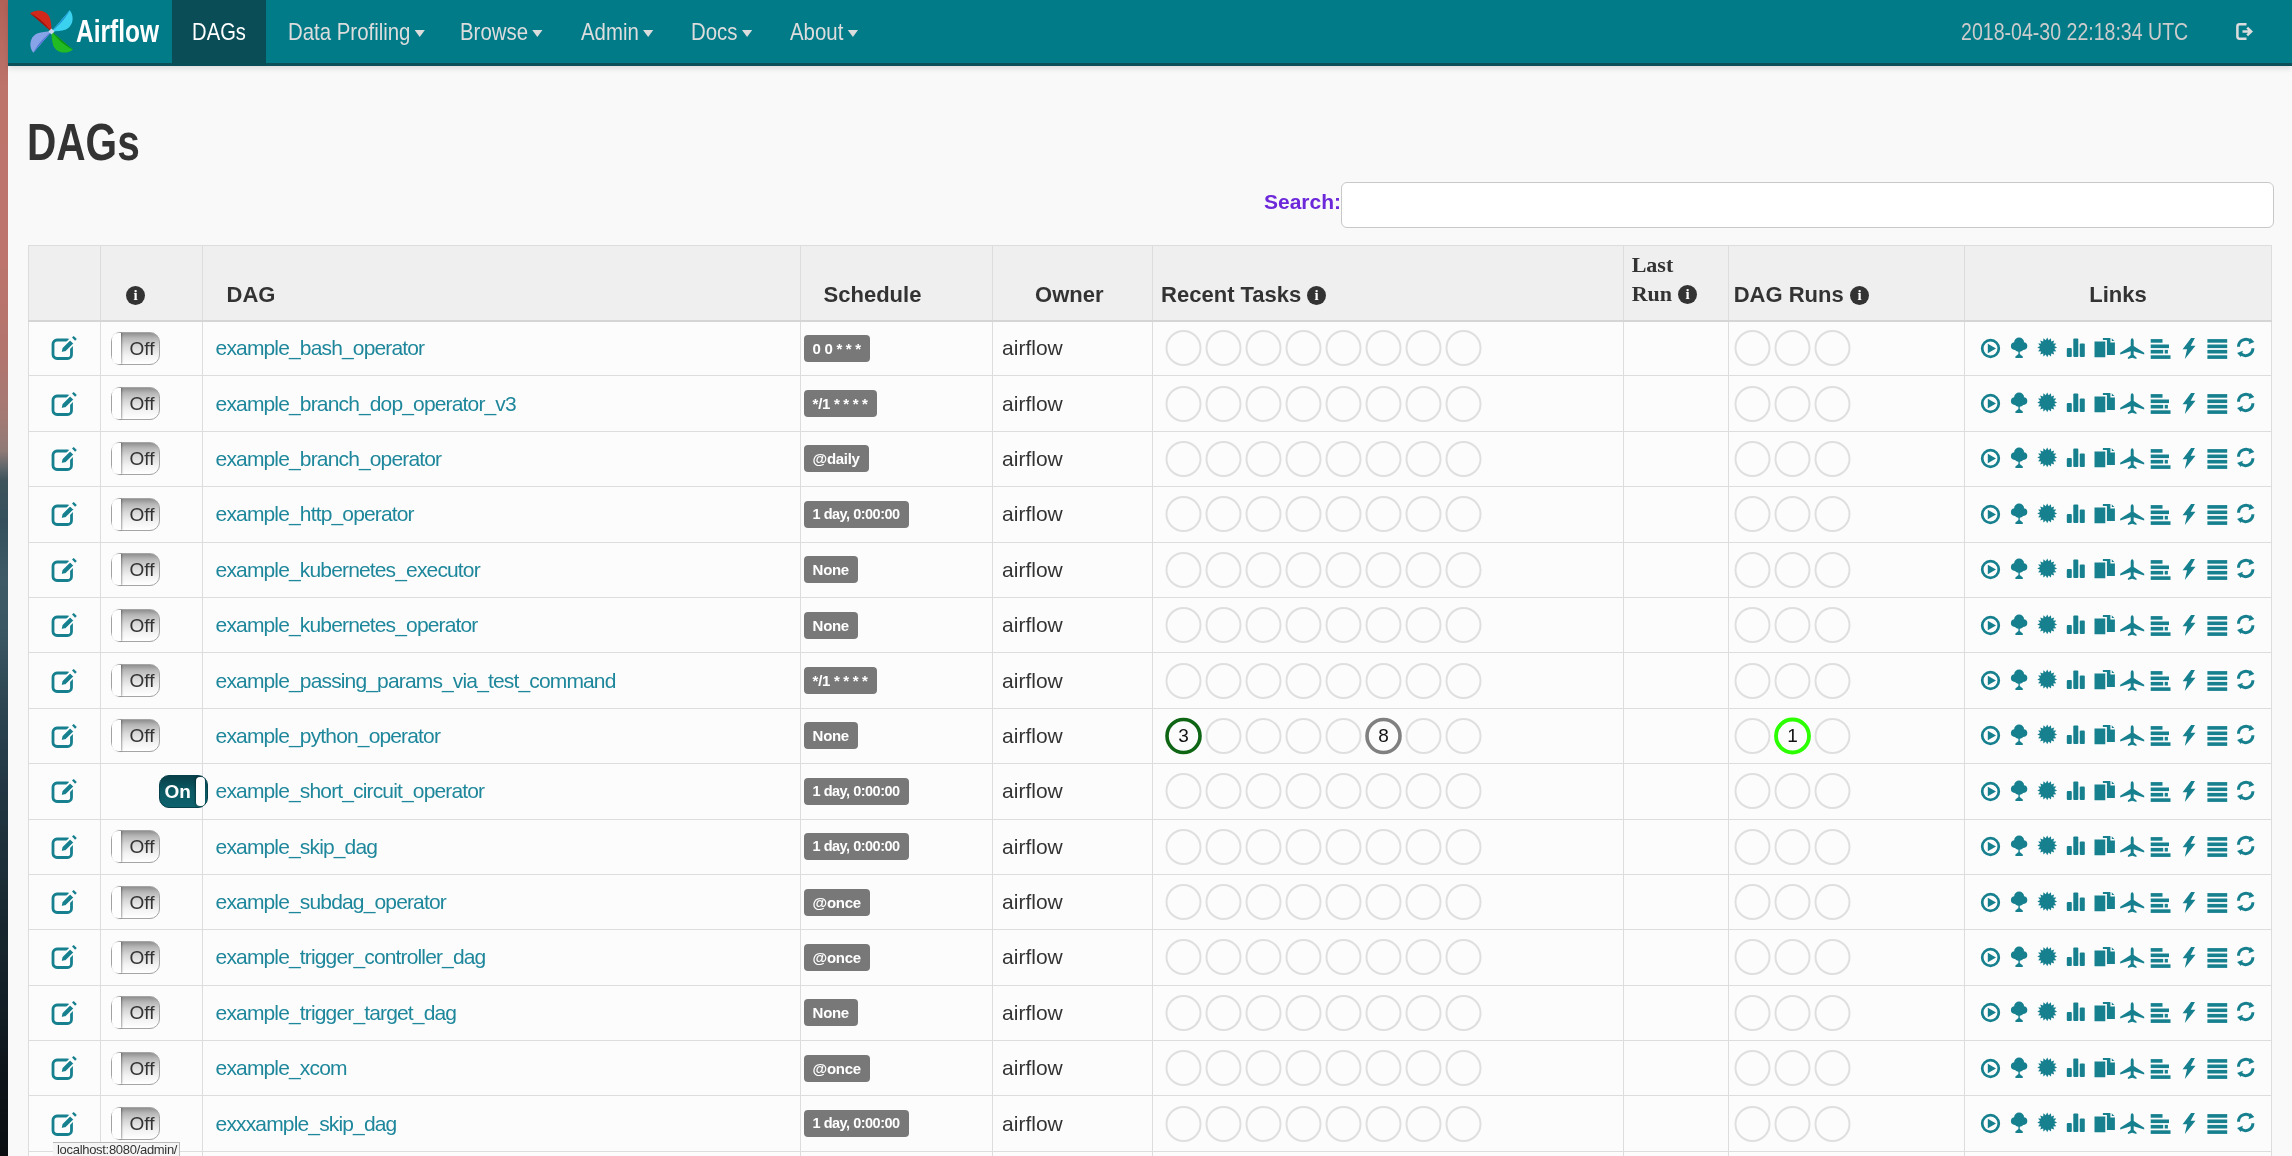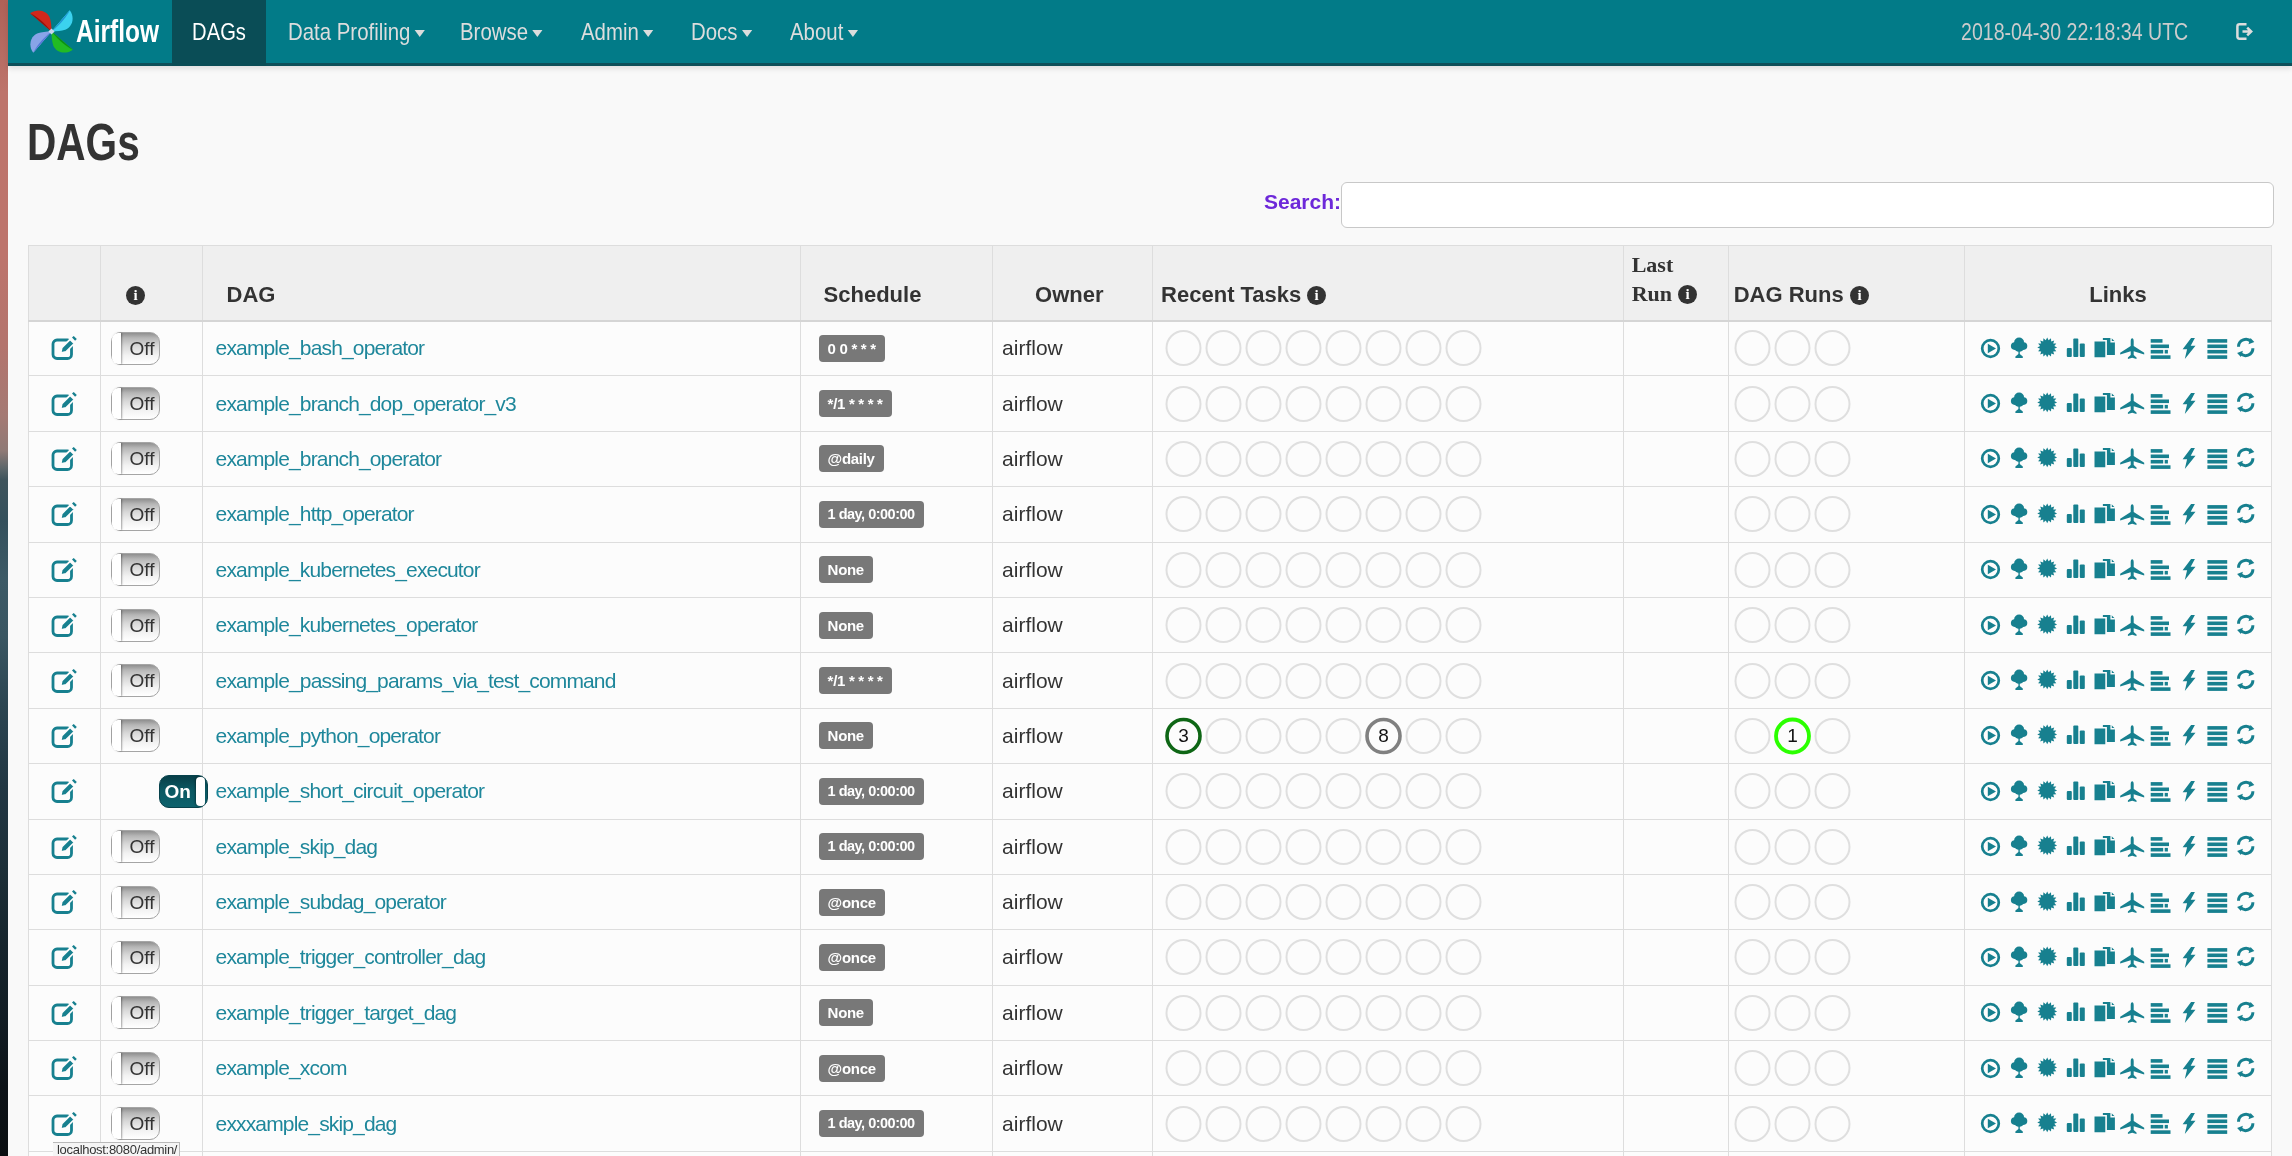--- a/index.html
+++ b/index.html
@@ -22,21 +22,21 @@
 col.w6{width:470.6px} col.w7{width:105px} col.w8{width:236.3px} col.w9{width:307px}
 th,td { border:1px solid #dddddd; vertical-align:middle; }
 thead th { height:75px; box-sizing:border-box; background:#efefef; border-bottom:2px solid #d5d5d5; font-size:22px; font-weight:bold; color:#333; vertical-align:bottom; padding-bottom:12px; text-align:left; }
 tbody td { height:53.4px; background:#fcfcfc; }
 tbody tr { height:55.4px; }
 .c-edit { text-align:center; }
 .c-tog { padding-left:10px; }
 .c-edit svg { vertical-align:middle; }
 .c-dag { padding-left:13px; }
 .c-dag a { color:#1e879b; font-size:21px; text-decoration:none; letter-spacing:-0.85px; }
-.c-sch { padding-left:18px; }
+.c-sch { padding-left:3px; }
 .c-own { padding-left:9px; font-size:21px; color:#333; }
 .c-rt { padding-left:11px; }
 .c-rt svg, .c-dr svg { vertical-align:middle; }
 .c-dr { padding-left:5px; }
 .c-ln { text-align:center; }
 .c-ln svg { vertical-align:middle; }
 .badge { display:inline-block; background:#787878; color:#fff; font-size:15px; font-weight:bold; line-height:19px; padding:4px 9px; border-radius:4px; letter-spacing:-0.3px; }
 .badge.bl { font-size:14.5px; letter-spacing:-0.5px; }
 .tog { position:relative; width:47px; height:31px; border-radius:10px; display:inline-block; vertical-align:middle; }
 .toff { border:1px solid #a5a5a5; background:linear-gradient(180deg,#8f8f8f 0%,#b6b6b6 16%,#d8d8d8 42%,#f2f2f2 72%,#ffffff 100%); }

